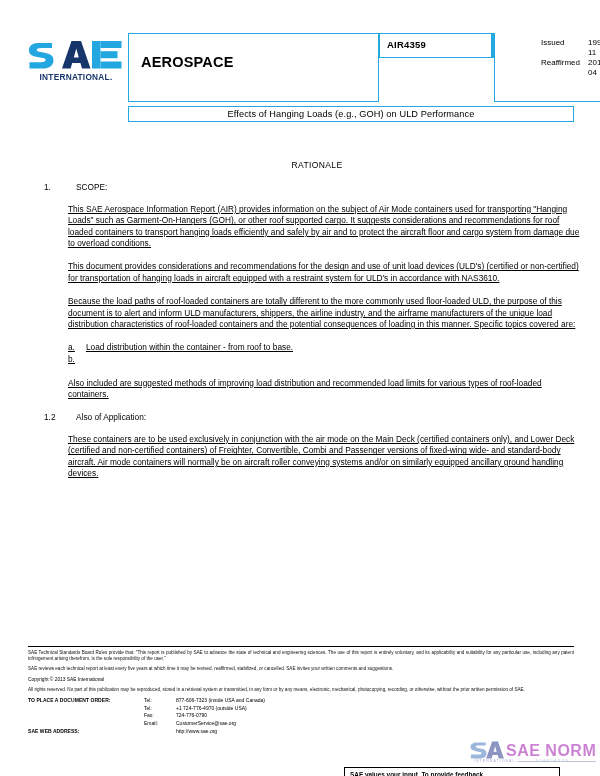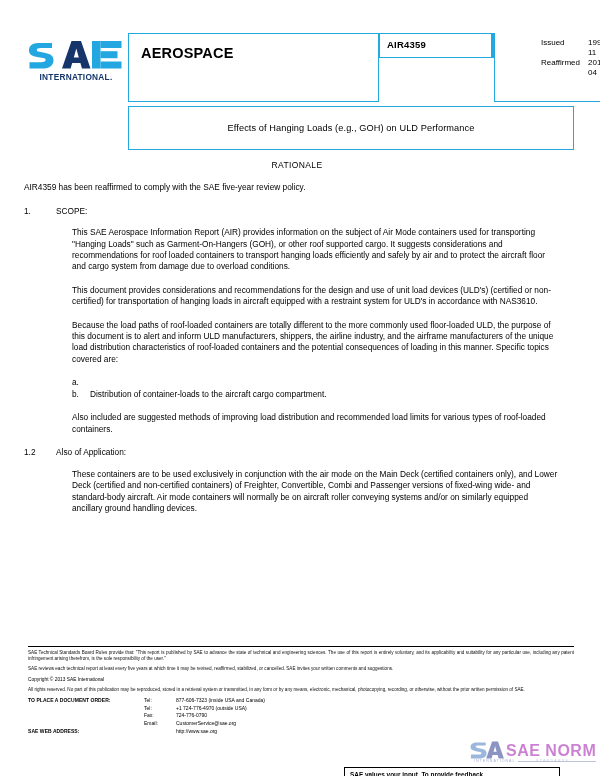--- a/index.html
+++ b/index.html
@@ -57,21 +57,21 @@
   .hdr-row1 {
     display: flex;
     height: 69px;
   }
   .cell {
     border: 1.6px solid #23a8e0;
     box-sizing: border-box;
   }
   .cell-title {
     flex: 0 0 251px;
-    padding: 11px 0 0 12px;
+    padding: 20px 0 0 12px;
   }
   .doc-title-line {
     font-size: 14.5px;
     font-weight: bold;
     letter-spacing: 0.2px;
     line-height: 17px;
   }
   .cell-right {
     flex: 1;
     display: flex;
@@ -100,34 +100,34 @@
   .date-line {
     font-size: 8px;
     line-height: 10px;
     display: flex;
   }
   .date-label { flex: 0 0 47px; padding-left: 39px; }
   .date-val { font-weight: normal; }
 
   .hdr-row2 {
     margin-top: 4px;
-    height: 44px;
+    height: 16px;
     display: flex;
     align-items: center;
     justify-content: center;
   }
   .subject-text {
     font-size: 9.2px;
     letter-spacing: 0.1px;
   }
 
   
   .body-area {
     position: absolute;
-    left: 24px;
+    left: 44px;
     top: 160px;
     width: 546px;
     font-size: 8.3px;
     line-height: 11.4px;
   }
   .rationale-head {
     text-align: center;
     font-size: 8.5px;
     letter-spacing: 0.4px;
     margin: 0 0 11px 0;
@@ -142,22 +142,23 @@
   }
   .sec-num {
     flex: 0 0 32px;
     font-size: 8.3px;
   }
   .sec-name {
     font-size: 8.3px;
     text-align: right;
   }
   .indent {
-    margin-left: 48px;
+    margin-left: 24px;
     margin-right: 10px;
+    text-decoration: underline;
   }
   .list-row {
     display: flex;
     line-height: 11.6px;
   }
   .list-letter { flex: 0 0 18px; }
 
   
   .footer {
     position: absolute;
@@ -309,38 +310,37 @@
 
       <div class="cell hdr-row2">
         <div class="subject-text">Effects of Hanging Loads (e.g., GOH) on ULD Performance</div>
       </div>
     </div>
   </div>
 
   <div class="body-area">
 
     <div class="rationale-head">RATIONALE</div>
-    <div class="para">AIR4359 has been reaffirmed to comply with the SAE five-year review policy.</div>
 
     <div class="sec-row">
       <div class="sec-num">1.</div>
       <div class="sec-name">SCOPE:</div>
     </div>
     <div class="para indent">This SAE Aerospace Information Report (AIR) provides information on the subject of Air Mode containers used for transporting "Hanging Loads" such as Garment-On-Hangers (GOH), or other roof supported cargo.  It suggests considerations and recommendations for roof loaded containers to transport hanging loads efficiently and safely by air and to protect the aircraft floor and cargo system from damage due to overload conditions.</div>
 
     <div class="para indent">This document provides considerations and recommendations for the design and use of unit load devices (ULD's) (certified or non-certified) for transportation of hanging loads in aircraft equipped with a restraint system for ULD's in accordance with NAS3610.</div>
     <div class="para indent">Because the load paths of roof-loaded containers are totally different to the more commonly used floor-loaded ULD, the purpose of this document is to alert and inform ULD manufacturers, shippers, the airline industry, and the airframe manufacturers of the unique load distribution characteristics of roof-loaded containers and the potential consequences of loading in this manner.  Specific topics covered are:</div>
 
     <div class="indent" style="margin-bottom:12px;">
       <div class="list-row">
         <span class="list-letter">a.</span>
+        <span>Load distribution within the container - from roof to base.</span>
       </div>
       <div class="list-row">
         <span class="list-letter">b.</span>
-        <span>Distribution of container-loads to the aircraft cargo compartment.</span>
       </div>
     </div>
 
     <div class="para indent">Also included are suggested methods of improving load distribution and recommended load limits for various types of roof-loaded containers.</div>
 
     <div class="sec-row">
       <div class="sec-num">1.2</div>
       <div class="sec-name">Also of Application:</div>
     </div>
     <div class="para indent">These containers are to be used exclusively in conjunction with the air mode on the Main Deck (certified containers only), and Lower Deck (certified and non-certified containers) of Freighter, Convertible, Combi and Passenger versions of fixed-wing wide- and standard-body aircraft.  Air mode containers will normally be on aircraft roller conveying systems and/or on similarly equipped ancillary ground handling devices.</div>

